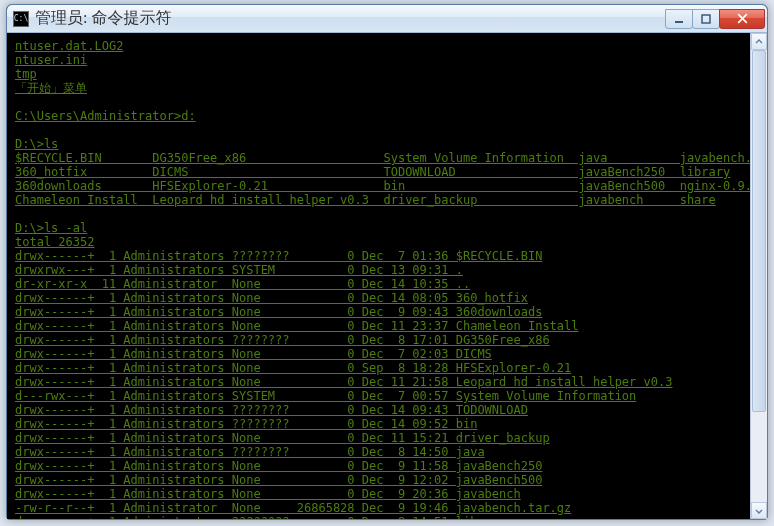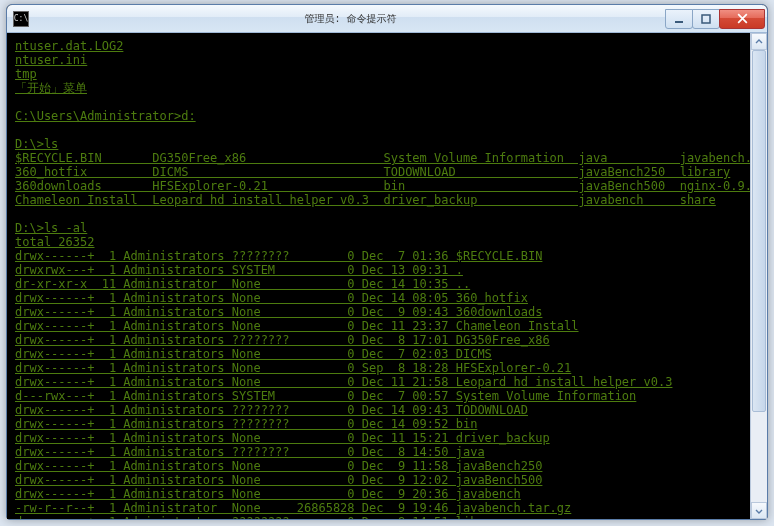--- a/index.html
+++ b/index.html
@@ -27,24 +27,23 @@
   }
   .titlebar .icon {
     width: 16px; height: 16px;
     background: #000;
     border: 1px solid #666;
     margin-right: 6px;
     display: flex; align-items: center; justify-content: center;
     font-size: 8px; color: #ccc; font-family: monospace;
   }
   .titlebar .title {
-    font-size: 10px; color: #333;
-    font-family: Liberation Mono, monospace;
+    font-size: 16px; color: #333;
+    font-family: Liberation Serif, serif;
     flex: 1;
-    text-align: center;
   }
   .winbtns { display: flex; height: 20px; margin-right: 2px; }
   .winbtn {
     width: 28px; height: 20px;
     border: 1px solid #8aa6c6;
     background: linear-gradient(to bottom,#eaf2fb,#cfe0f1);
     display: flex; align-items: center; justify-content: center;
     border-radius: 0 0 3px 3px;
     margin-left: -1px;
     cursor: pointer;

